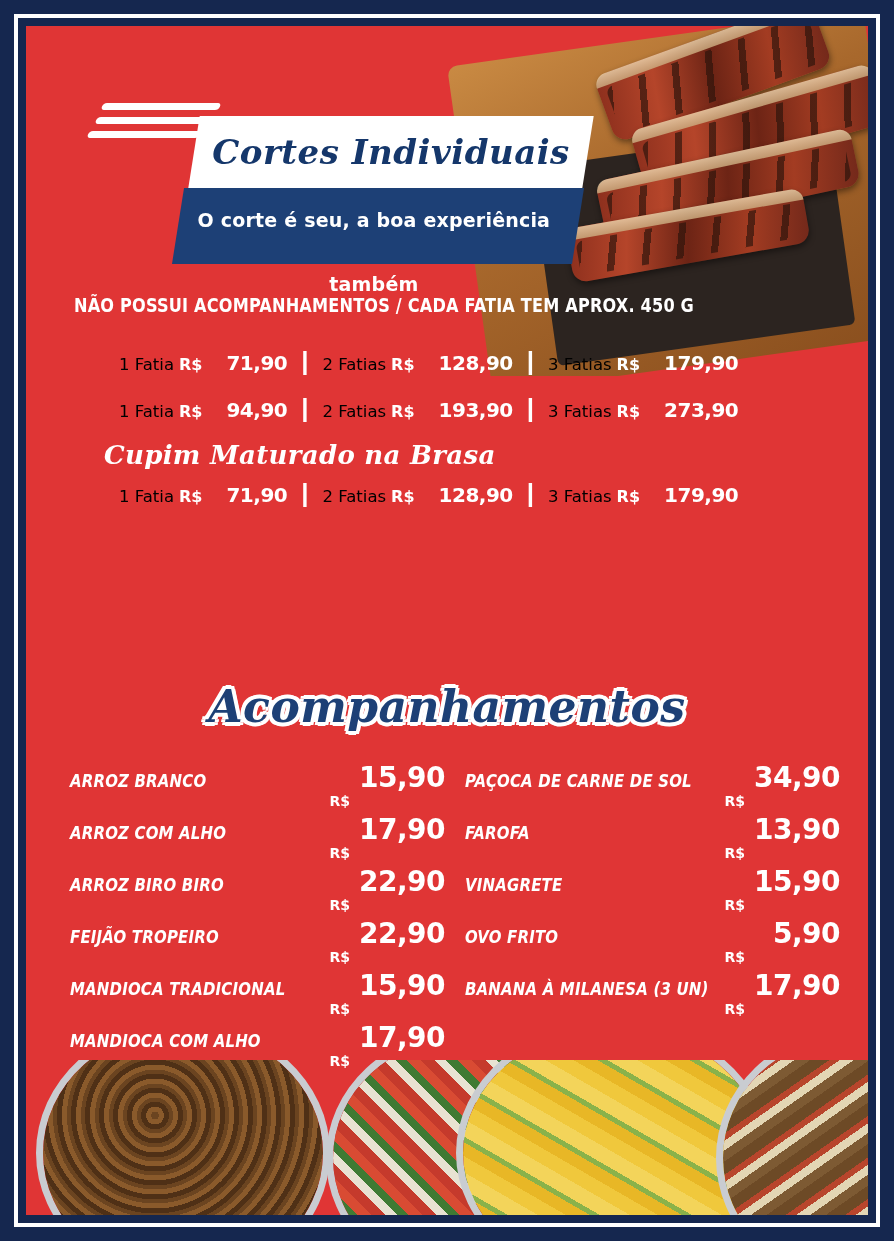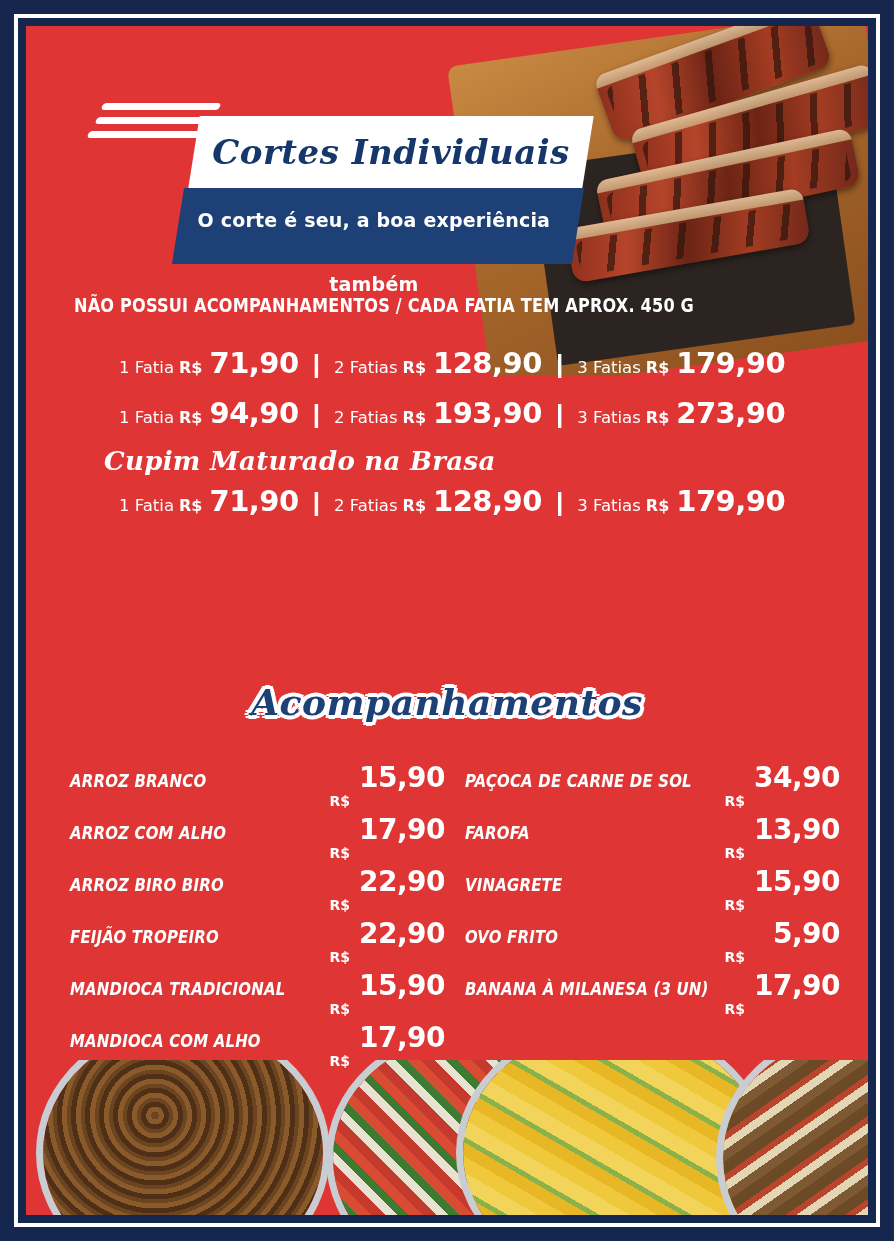--- a/index.html
+++ b/index.html
@@ -201,38 +201,39 @@
     align-items: baseline;
     margin-top: 8px;
     margin-left: 45px;
   }
   .pcell {
     display: flex;
     align-items: baseline;
     white-space: nowrap;
   }
   .pcell .qty {
-    color: #ffffff;
+    color: #000000;
     font-family: "DejaVu Sans", sans-serif;
     font-size: 16.5px;
     margin-right: 5px;
   }
   .pcell .cur {
     color: #ffffff;
     font-family: "DejaVu Sans", sans-serif;
     font-weight: bold;
     font-size: 16px;
     margin-right: 7px;
   }
   .pcell .val {
     color: #ffffff;
     font-family: "DejaVu Sans", sans-serif;
     font-weight: bold;
-    font-size: 29px;
+    font-size: 20px;
     letter-spacing: -.5px;
+    margin-left: 17px;
   }
   .sep {
     color: #ffffff;
     font-weight: bold;
     font-size: 26px;
     margin: 0 14px;
   }
 
   
   .acc-title {
@@ -241,21 +242,21 @@
     right: 0;
     top: 655px;
     text-align: center;
   }
   .acc-title .txt {
     display: inline-block;
     color: #1d4076;
     font-family: "DejaVu Serif", serif;
     font-style: italic;
     font-weight: bold;
-    font-size: 36px;
+    font-size: 44px;
     letter-spacing: .5px;
     text-shadow:
       -3px -3px 0 #fff,  3px -3px 0 #fff,
       -3px  3px 0 #fff,  3px  3px 0 #fff,
       -4px  0   0 #fff,  4px  0   0 #fff,
        0   -4px 0 #fff,  0    4px 0 #fff;
   }
 
   
   .sides {

